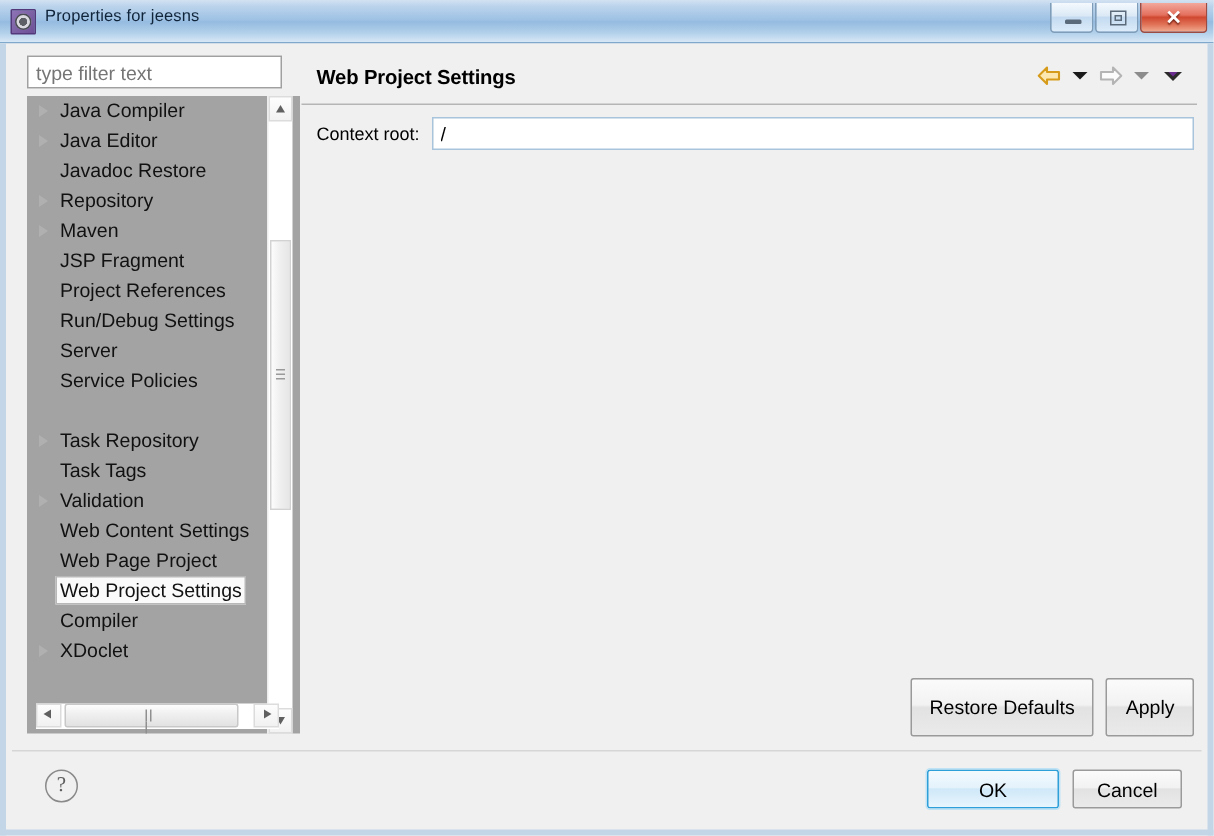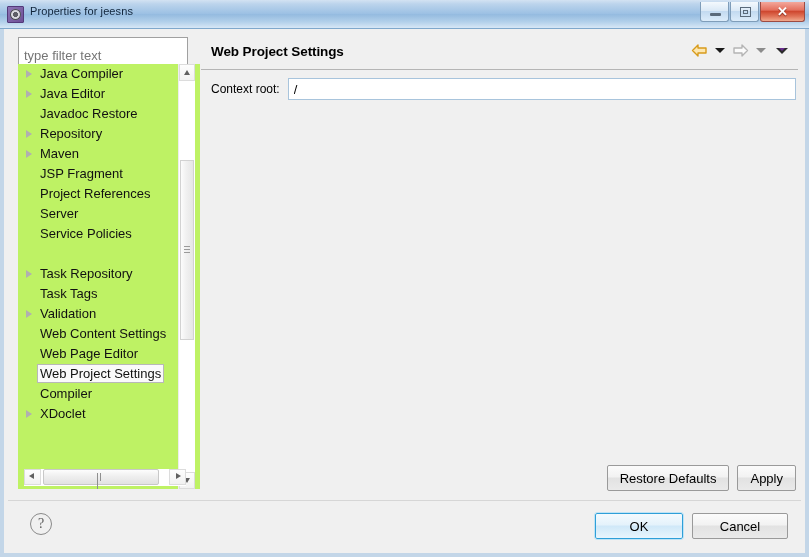--- a/index.html
+++ b/index.html
@@ -164,32 +164,32 @@
     height: 460px;
   }
   .filter-box {
     position: absolute;
     left: 6px; top: 4px;
     width: 170px;
     height: 22px;
     box-sizing: border-box;
     background: #ffffff;
     border: 1px solid #a0a0a0;
-    padding: 17px 5px;
+    padding: 3px 5px;
     font-size: 13px;
     color: #9a9a9a;
     font-family: "Liberation Sans", sans-serif;
     outline: none;
   }
   .tree-wrap {
     position: absolute;
     left: 6px; top: 31px;
     width: 182px;
     height: 425px;
-    background: #bef264;
+    background: #a3a3a3;
     box-sizing: border-box;
   }
   .tree-list {
     position: absolute;
     left: 0; top: 0;
     width: 160px;
     height: 405px;
     overflow: hidden;
   }
   .tree-item {
@@ -414,21 +414,21 @@
 
   
   .page-buttons {
     position: absolute;
     right: 5px; bottom: 2px;
     display: flex;
     gap: 8px;
   }
   .btn {
     box-sizing: border-box;
-    height: 26px;
+    height: 39px;
     padding: 4px 12px;
     font-size: 13px;
     color: #000000;
     font-family: "Liberation Sans", sans-serif;
     background: linear-gradient(180deg,#fbfbfb 0%, #f2f2f2 46%, #e2e2e2 50%, #eaeaea 100%);
     border: 1px solid #9a9a9a;
     border-radius: 2px;
     display: flex;
     align-items: center;
     justify-content: center;
@@ -468,21 +468,21 @@
   }
   .btn.ok {
     width: 88px;
     height: 26px;
     padding: 0;
     border: 1px solid #2e9fd8;
     outline: 1px solid #bfe3f5;
     background: linear-gradient(180deg,#f3fafe 0%, #e4f2fb 46%, #cfe8f8 50%, #e8f5fd 100%);
   }
   .btn.cancel {
-    width: 96px;
+    width: 73px;
     height: 26px;
     padding: 0;
   }
 </style>
 </head>
 <body>
 
 <div class="window">
 
   <div class="aero-strip"></div>
@@ -513,28 +513,29 @@
       <div class="tree-wrap">
 
         <div class="tree-list" id="tree-list">
             <div class="tree-item has-children"><span class="twisty"></span><span class="tlabel">Java Compiler</span></div>
             <div class="tree-item has-children"><span class="twisty"></span><span class="tlabel">Java Editor</span></div>
             <div class="tree-item"><span class="twisty"></span><span class="tlabel">Javadoc Restore</span></div>
             <div class="tree-item has-children"><span class="twisty"></span><span class="tlabel">Repository</span></div>
             <div class="tree-item has-children"><span class="twisty"></span><span class="tlabel">Maven</span></div>
             <div class="tree-item"><span class="twisty"></span><span class="tlabel">JSP Fragment</span></div>
             <div class="tree-item"><span class="twisty"></span><span class="tlabel">Project References</span></div>
+            <div class="tree-item"><span class="twisty"></span><span class="tlabel">Run/Debug Settings</span></div>
             <div class="tree-item"><span class="twisty"></span><span class="tlabel">Server</span></div>
             <div class="tree-item"><span class="twisty"></span><span class="tlabel">Service Policies</span></div>
             <div class="tree-item"><span class="twisty"></span></div>
             <div class="tree-item has-children"><span class="twisty"></span><span class="tlabel">Task Repository</span></div>
             <div class="tree-item"><span class="twisty"></span><span class="tlabel">Task Tags</span></div>
             <div class="tree-item has-children"><span class="twisty"></span><span class="tlabel">Validation</span></div>
             <div class="tree-item"><span class="twisty"></span><span class="tlabel">Web Content Settings</span></div>
-            <div class="tree-item"><span class="twisty"></span><span class="tlabel">Web Page Editor</span></div>
+            <div class="tree-item"><span class="twisty"></span><span class="tlabel">Web Page Project</span></div>
             <div class="tree-item selected"><span class="twisty"></span><span class="tlabel">Web Project Settings</span></div>
             <div class="tree-item"><span class="twisty"></span><span class="tlabel">Compiler</span></div>
             <div class="tree-item has-children"><span class="twisty"></span><span class="tlabel">XDoclet</span></div>
           </div>
 
         <div class="vscroll">
           <div class="vs-arrow up">
             <div class="tri"></div>
           </div>
           <div class="vs-thumb">

